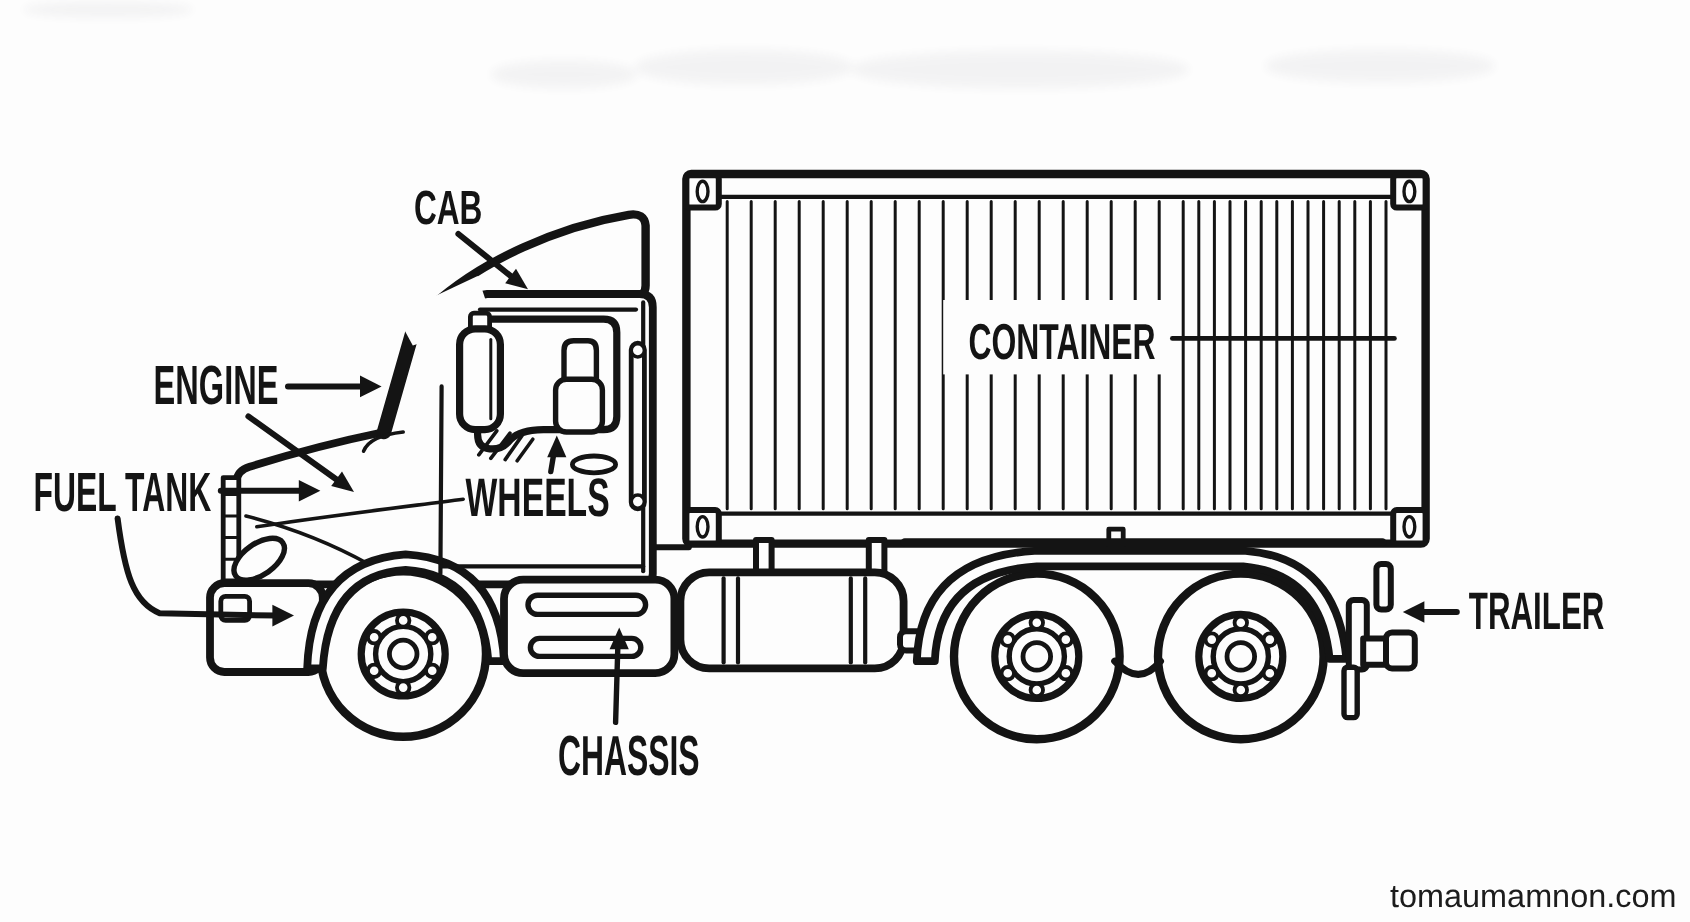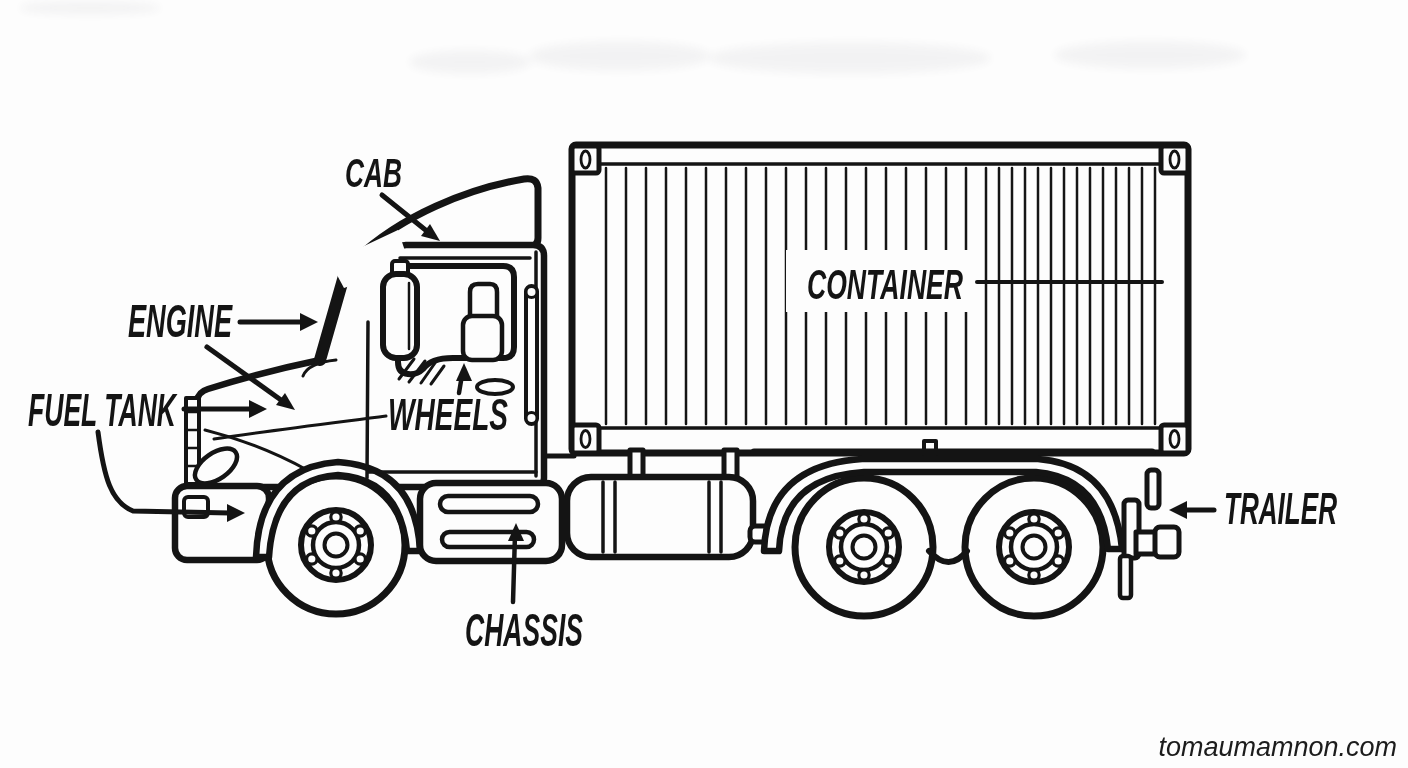--- a/index.html
+++ b/index.html
@@ -1,17 +1,17 @@
 <!DOCTYPE html>
 <html><head>
 <meta charset="utf-8">
 <title>Diagram</title>
 <style>
   html,body{margin:0;padding:0;background:#fdfdfd;}
-  .stage{position:relative;width:1408px;height:768px;background:#fdfdfd;overflow:hidden;font-style:italic;}
+  .stage{position:relative;width:1408px;height:768px;background:#fdfdfd;overflow:hidden;}
   svg{display:block;}
   svg path,svg line,svg rect,svg circle,svg ellipse{stroke:#141414;stroke-linecap:round;stroke-linejoin:round;}
   .f{fill:#fdfdfd}.n{fill:none}
   .s25{stroke-width:2.5}.s28{stroke-width:2.8}.s3{stroke-width:3}.s32{stroke-width:3.2}
   .s35{stroke-width:3.5}.s4{stroke-width:4}.s45{stroke-width:4.5}.s5{stroke-width:5}
   .s6{stroke-width:6}.s65{stroke-width:6.5}.s7{stroke-width:7}.s12{stroke-width:12}
   .ah{fill:#141414;stroke:none}
   .halo{fill:#fdfdfd;stroke:none}
   .lbl{font-family:"Liberation Sans",sans-serif;font-weight:700;fill:#141414;stroke:none}
   .wm{font-family:"Liberation Sans",sans-serif;font-weight:400;font-size:27px;fill:#1c1c1c;stroke:none}

